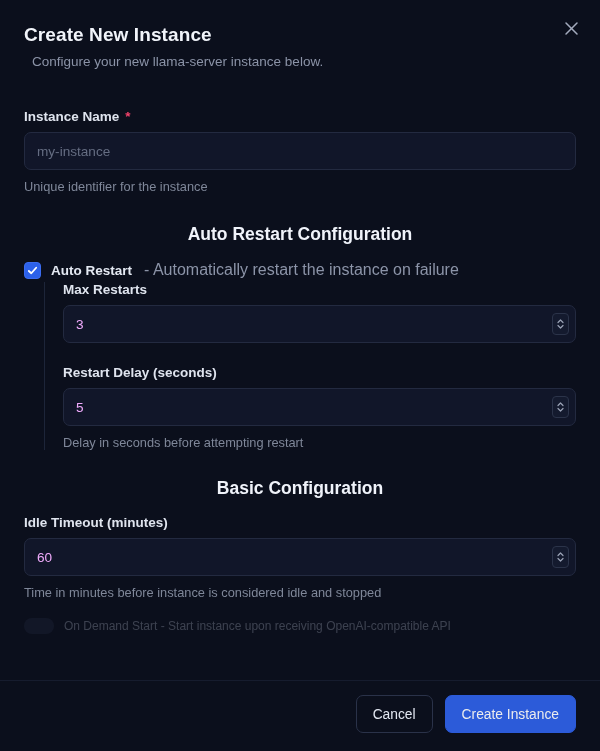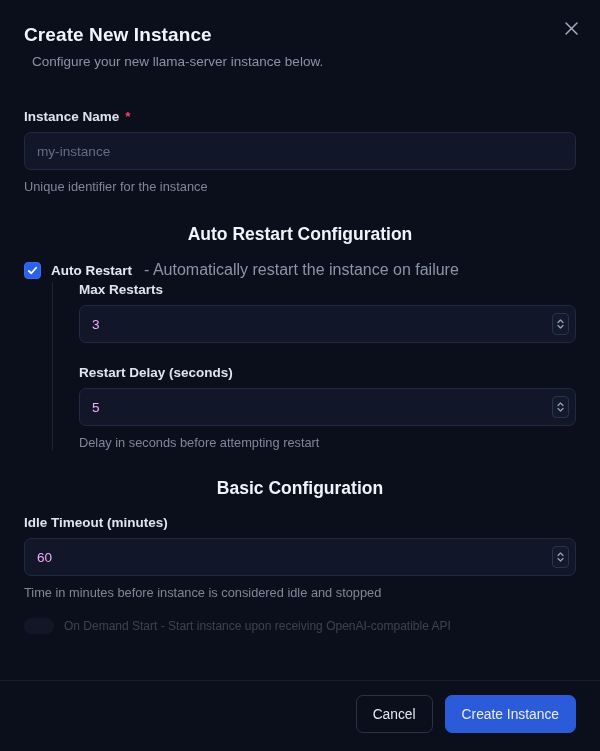--- a/index.html
+++ b/index.html
@@ -157,23 +157,23 @@
     font-weight: bold;
     color: #e4e9f3;
   }
   .checkbox-desc {
     font-size: 16px;
     color: #8c94a8;
     margin-left: 2px;
   }
 
   .indented {
-    margin-left: 28px;
+    margin-left: 20px;
     border-left: 1px solid #1d2539;
-    padding-left: 8px;
+    padding-left: 0;
     position: relative;
   }
   .indent-block { padding-left: 0; }
   .sub-field { margin-bottom: 4px; }
   .sub-field .field-label { margin-bottom: 8px; }
 
   .dialog-footer {
     flex: 0 0 auto;
     padding: 14px 24px 18px 24px;
     display: flex;

